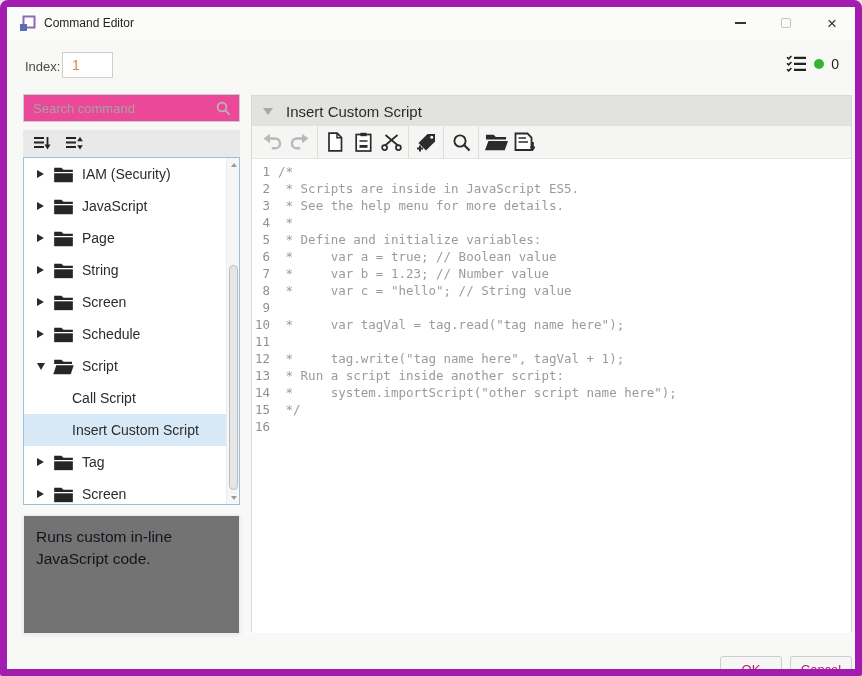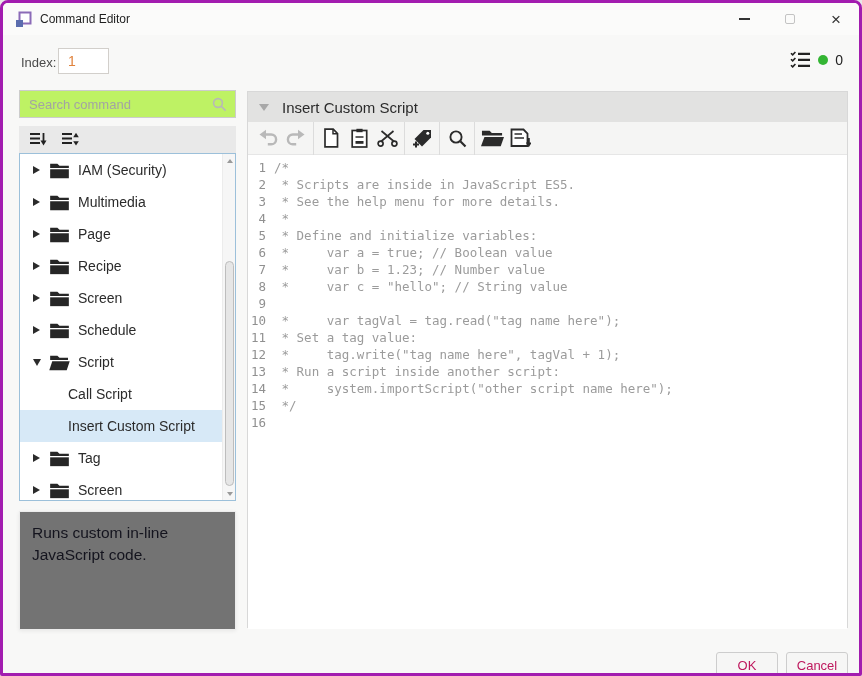--- a/index.html
+++ b/index.html
@@ -1,40 +1,40 @@
 <!DOCTYPE html>
 <html><head>
 <meta charset="utf-8">
 <style>
   * { margin:0; padding:0; box-sizing:border-box; }
   html,body { width:862px; height:676px; background:#e8e8e8; font-family:"Liberation Sans","DejaVu Sans",sans-serif; }
   #window {
     position:relative; width:862px; height:676px; background:#f8f8f7;
-    border:3px solid #a21caf; border-radius:8px 8px 2px 2px; overflow:hidden;padding-left:42px;
+    border:7px solid #a21caf; border-radius:8px 8px 2px 2px; overflow:hidden;padding-left:42px;
   }
   
   .titlebar { position:absolute; left:0; top:0; width:100%; height:32px; background:#fbfbfa; }
   .app-logo { position:absolute; left:12px; top:8px; width:17px; height:17px; }
   .win-title { position:absolute; left:37px; top:9px; font-size:12px; color:#1f1f1f; }
   .win-btn { position:absolute; top:0; width:46px; height:32px; display:flex; align-items:center; justify-content:center; cursor:default; }
   .btn-min { right:92px; }
   .btn-max { right:46px; }
   .btn-close { right:0; }
   .min-glyph { width:11px; height:1.5px; background:#333; }
   .max-glyph { width:10px; height:10px; border:1.4px solid #c3c3c3; border-radius:2px; }
   .close-glyph { font-size:17px; color:#333; line-height:1; font-weight:300; }
   
   .index-label { position:absolute; left:18px; top:52px; font-size:13px; color:#4a4a4a; }
   .index-input { position:absolute; left:55px; top:45px; width:51px; height:26px; background:#fff;
     border:1px solid #d2cfcb; font-size:14px; color:#e0823c; padding-left:9px; font-family:inherit; }
   .status-cluster { position:absolute; right:16px; top:48px; display:flex; align-items:center; gap:7px; }
   .status-dot { width:10px; height:10px; border-radius:50%; background:#33b533; }
   .status-count { font-size:14px; color:#222; }
   
-  .search-box { position:absolute; left:16px; top:87px; width:217px; height:28px; background:#bef264;
+  .search-box { position:absolute; left:16px; top:87px; width:217px; height:28px; background:#ec4899;
     border:1px solid #cccccc; display:flex; align-items:center; }
   .search-box input { border:none; outline:none; flex:1; font-size:13px; color:#333; padding:0 6px 0 9px; font-family:inherit; background:transparent; }
   .search-box input::placeholder { color:#a3a3a3; }
   .search-box .mag { margin-right:8px; }
   .tree-toolbar { position:absolute; left:16px; top:123px; width:217px; height:27px; background:#e9e9e9;
     display:flex; align-items:center; gap:8px; padding-left:7px; }
   .tt-btn { width:24px; height:22px; display:flex; align-items:center; justify-content:center; cursor:pointer; }
   .tree { position:absolute; left:16px; top:150px; width:217px; height:348px; background:#fff;
     border:1px solid #9cc0da; overflow:hidden; }
   .tree-rows { position:absolute; left:0; top:0; right:13px; }
@@ -169,21 +169,21 @@
       <div class="tree-row">
         <span class="tw">
             <span class="tri-r"></span>
           </span>
         <span class="fold">
             <svg width="21" height="17" viewBox="0 0 24 20">
               <path d="M1 2 h8.5 l2.5 2.5 H23 V7 H1 Z" fill="#262626"></path>
               <path d="M1 8.6 H23 V19 H1 Z" fill="#262626"></path>
             </svg>
           </span>
-        <span class="tree-label">Multimedia</span>
+        <span class="tree-label">JavaScript</span>
       </div>
       <div class="tree-row">
         <span class="tw">
             <span class="tri-r"></span>
           </span>
         <span class="fold">
             <svg width="21" height="17" viewBox="0 0 24 20">
               <path d="M1 2 h8.5 l2.5 2.5 H23 V7 H1 Z" fill="#262626"></path>
               <path d="M1 8.6 H23 V19 H1 Z" fill="#262626"></path>
             </svg>
@@ -193,21 +193,21 @@
       <div class="tree-row">
         <span class="tw">
             <span class="tri-r"></span>
           </span>
         <span class="fold">
             <svg width="21" height="17" viewBox="0 0 24 20">
               <path d="M1 2 h8.5 l2.5 2.5 H23 V7 H1 Z" fill="#262626"></path>
               <path d="M1 8.6 H23 V19 H1 Z" fill="#262626"></path>
             </svg>
           </span>
-        <span class="tree-label">Recipe</span>
+        <span class="tree-label">String</span>
       </div>
       <div class="tree-row">
         <span class="tw">
             <span class="tri-r"></span>
           </span>
         <span class="fold">
             <svg width="21" height="17" viewBox="0 0 24 20">
               <path d="M1 2 h8.5 l2.5 2.5 H23 V7 H1 Z" fill="#262626"></path>
               <path d="M1 8.6 H23 V19 H1 Z" fill="#262626"></path>
             </svg>
@@ -395,21 +395,20 @@
         </div>
       <div class="cl">
           <span class="ln">9</span>
         </div>
       <div class="cl">
           <span class="ln">10</span>
           <span class="ct"> *     var tagVal = tag.read("tag name here");</span>
         </div>
       <div class="cl">
           <span class="ln">11</span>
-          <span class="ct"> * Set a tag value:</span>
         </div>
       <div class="cl">
           <span class="ln">12</span>
           <span class="ct"> *     tag.write("tag name here", tagVal + 1);</span>
         </div>
       <div class="cl">
           <span class="ln">13</span>
           <span class="ct"> * Run a script inside another script:</span>
         </div>
       <div class="cl">

